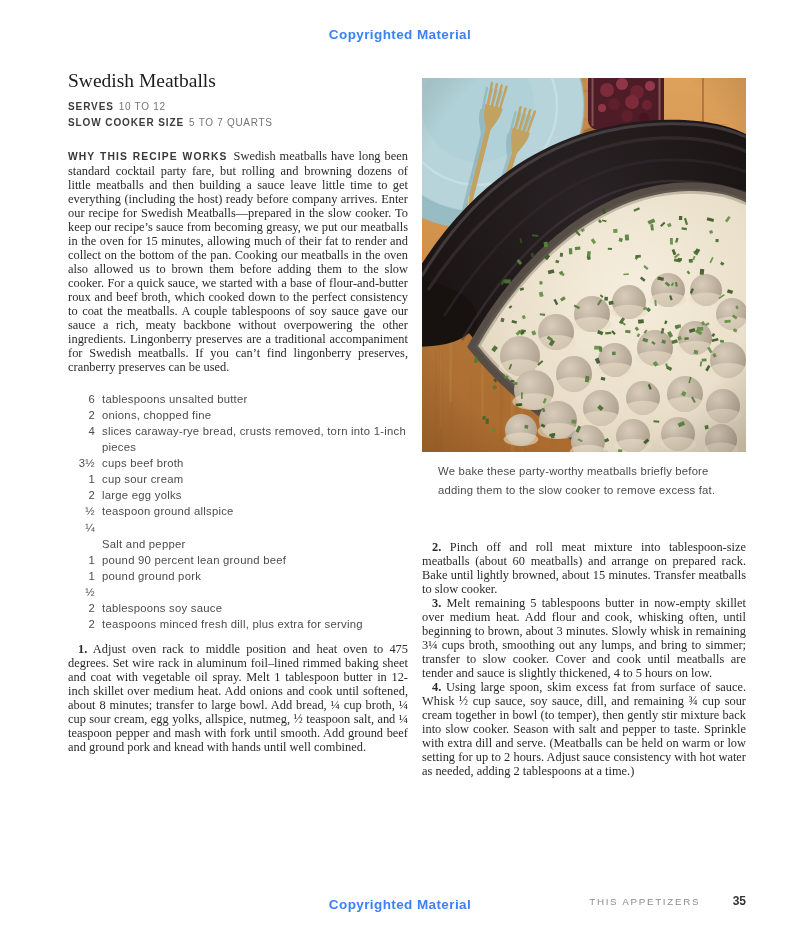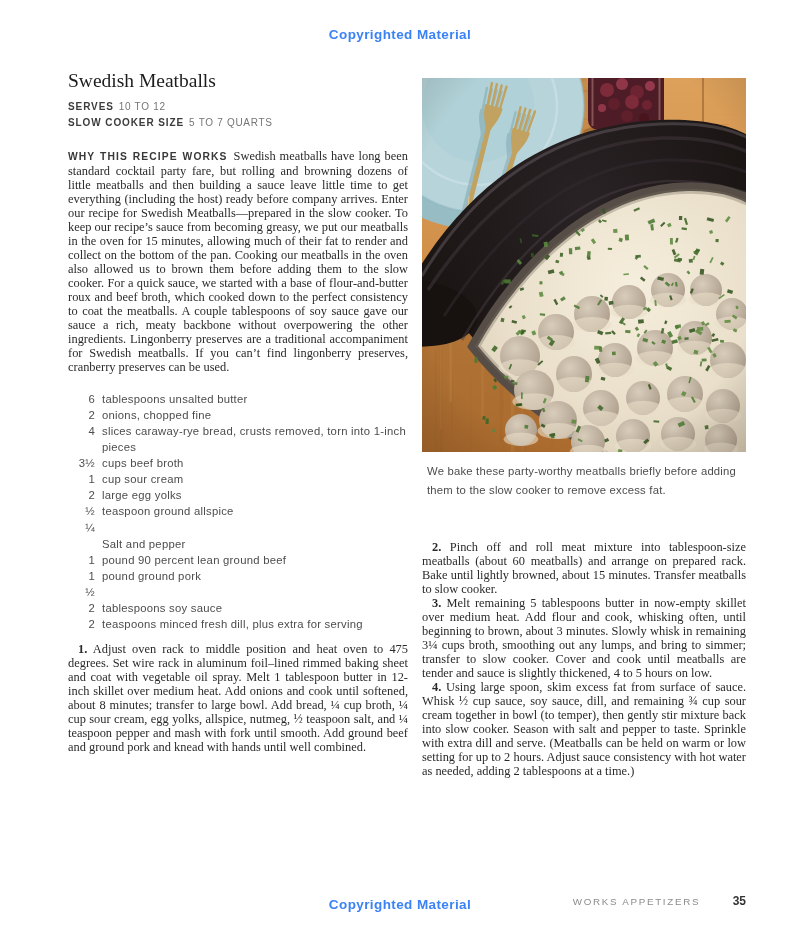--- a/index.html
+++ b/index.html
@@ -22,21 +22,21 @@
   .why-label{font-family:"Liberation Sans",sans-serif;font-size:10.3px;font-weight:bold;
              letter-spacing:1.1px;color:#383838;margin-right:6px;}
   .ingredients{margin-top:17px;}
   .ing-row{display:flex;font-size:11.3px;line-height:16.1px;letter-spacing:.25px;color:#4c4c4c;}
   .ing-qty{flex:0 0 27px;text-align:right;margin-right:7px;}
   .ing-text{flex:1;}
   .steps{margin-top:10px;}
   p.step{margin:0;text-indent:10px;}
   .step-num{font-weight:bold;}
   .photo{position:relative;width:324px;height:374px;overflow:hidden;background:#c98443;}
-  .caption{margin:10px 0 0 5px;font-size:11.3px;line-height:19px;letter-spacing:.2px;color:#4c4c4c;}
+  .caption{margin:10px 0 0 16px;font-size:11.3px;line-height:19px;letter-spacing:.2px;color:#4c4c4c;}
   .col-right .steps{margin-top:40px;}
   .footer-right{position:absolute;top:891px;right:54px;white-space:nowrap;}
   .footer-section{font-size:9.8px;letter-spacing:1.7px;color:#8c8c8c;}
   .page-num{font-size:12px;font-weight:bold;color:#333;margin-left:28px;}
 </style>
 </head>
 <body>
 
 <div class="page">
 
@@ -550,18 +550,18 @@
         <span>Melt remaining 5 tablespoons butter in now-empty skillet over medium heat. Add flour and cook, whisking often, until beginning to brown, about 3 minutes. Slowly whisk in remaining 3¼ cups broth, smoothing out any lumps, and bring to simmer; transfer to slow cooker. Cover and cook until meatballs are tender and sauce is slightly thickened, 4 to 5 hours on low.</span>
       </p>
       <p class="step serif">
         <span class="step-num">4.</span>
         <span>Using large spoon, skim excess fat from surface of sauce. Whisk ½ cup sauce, soy sauce, dill, and remaining ¾ cup sour cream together in bowl (to temper), then gently stir mixture back into slow cooker. Season with salt and pepper to taste. Sprinkle with extra dill and serve. (Meatballs can be held on warm or low setting for up to 2 hours. Adjust sauce consistency with hot water as needed, adding 2 tablespoons at a time.)</span>
       </p>
     </div>
   </div>
 
   <div class="footer-right">
-    <span class="footer-section">WORKS APPETIZERS</span>
+    <span class="footer-section">THIS APPETIZERS</span>
     <span class="page-num">35</span>
   </div>
 
   <div class="copyright bottom">Copyrighted Material</div>
 </div>
 
 </body></html>

